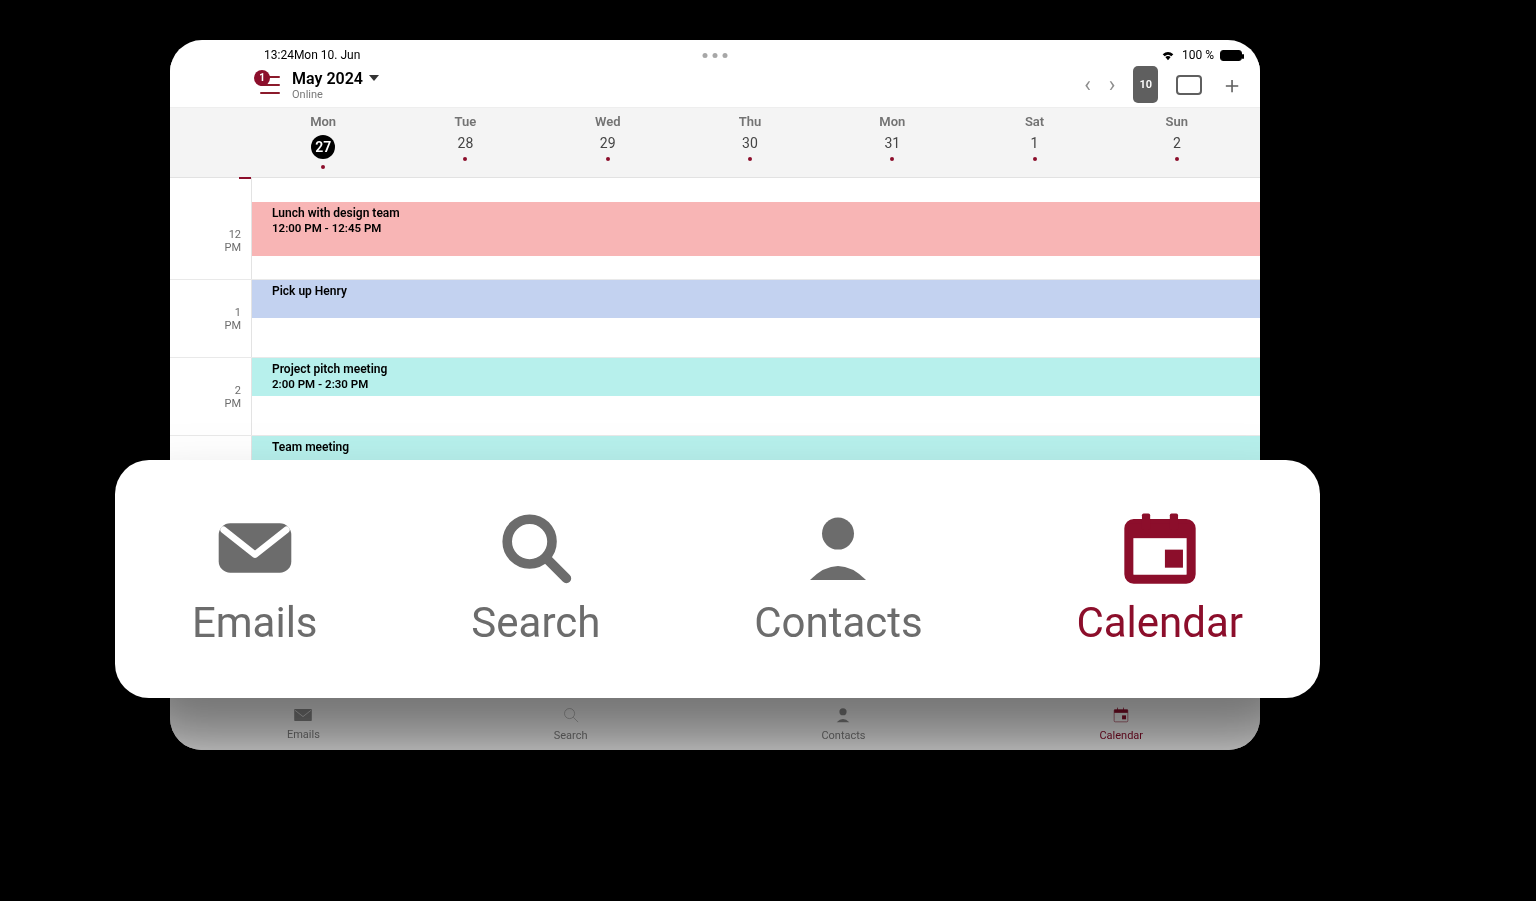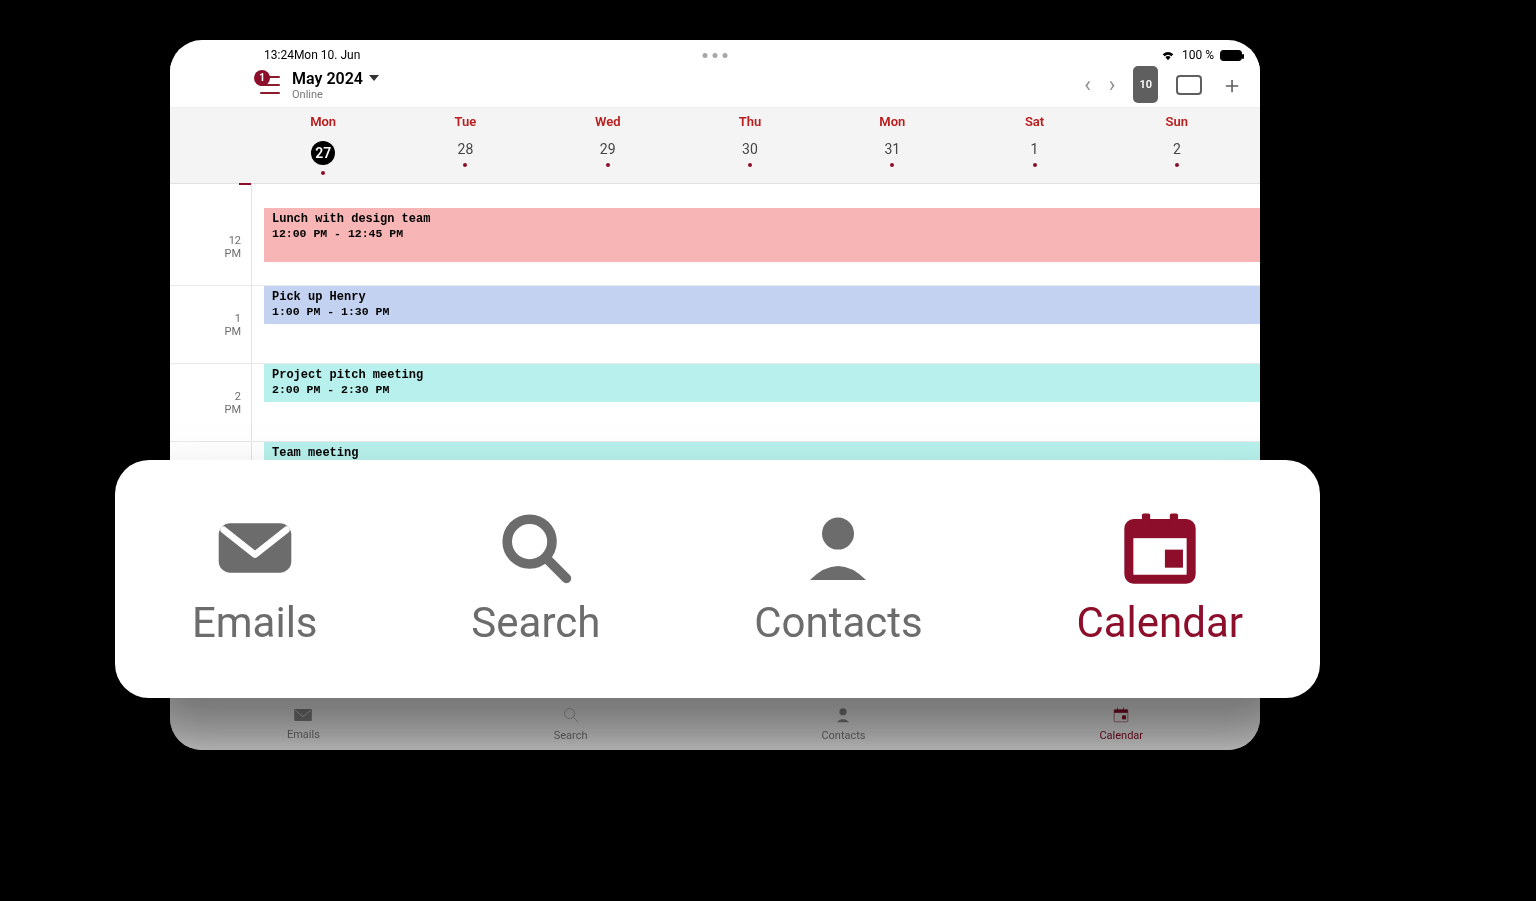--- a/index.html
+++ b/index.html
@@ -85,21 +85,21 @@
 
     
     .day-header {
       display:flex; padding-left:82px; padding-right:12px;
       background:#f4f4f4; border-top:1px solid #eee; border-bottom:1px solid #e2e2e2;
     }
     .day-col {
       flex:1; display:flex; flex-direction:column; align-items:center;
       padding:6px 0 8px 0; position:relative;
     }
-    .day-name { font-size:13px; font-weight:600; color:#b91c1c; margin-bottom:12px;}
+    .day-name { font-size:13px; font-weight:600; color:#737373; margin-bottom:6px;}
     .day-num { font-size:14px; color:#454545; }
     .day-num.today {
       background:#000000; color:#fff; border-radius:50%;
       width:24px; height:24px; display:flex; align-items:center; justify-content:center;
       font-weight:600;
     }
     .day-dot { width:4px; height:4px; border-radius:50%; background:#8c0e2b; margin-top:6px;}
 
     
     .timeline { position:relative; }
@@ -107,22 +107,22 @@
     .time-gutter {
       width:82px; flex:none; display:flex; flex-direction:column; align-items:flex-end; justify-content:center;
       padding-right:10px; font-size:11px; color:#6d6d6d; border-right:1px solid #e3e3e3;
       position:relative;
     }
     .time-gutter .red-tick {
       position:absolute; right:0; top:-1px; width:12px; height:2px; background:#8c0e2b;
     }
     .events-cell { flex:1; position:relative; }
     .event {
-      position:absolute; left:12px; right:0; top:0;
-      padding:4px 8px; font-size:12px;font-family:Liberation Mono, monospace;
+      position:absolute; left:0; right:0; top:0;
+      padding:4px 20px; font-size:12px;
     }
     .event .etitle { font-weight:600; }
     .event .etime { font-weight:600; margin-top:1px; font-size:11.5px;}
     .ev-pink { background:#f8b5b5; height:54px;}
     .ev-blue { background:#c3d2f0; height:38px;}
     .ev-cyan { background:#b7f0ec; height:38px;}
     .ev-cyan2 { background:#b7f0ec; height:24px;}
 
     
     .small-tabs {
@@ -255,21 +255,20 @@
         </div>
       </div>
       <div class="time-row">
         <div class="time-gutter">
           <div>1</div>
           <div>PM</div>
         </div>
         <div class="events-cell">
           <div class="event ev-blue">
             <div class="etitle">Pick up Henry</div>
-            <div class="etime">1:00 PM - 1:30 PM</div>
           </div>
         </div>
       </div>
       <div class="time-row">
         <div class="time-gutter">
           <div>2</div>
           <div>PM</div>
         </div>
         <div class="events-cell">
           <div class="event ev-cyan">

